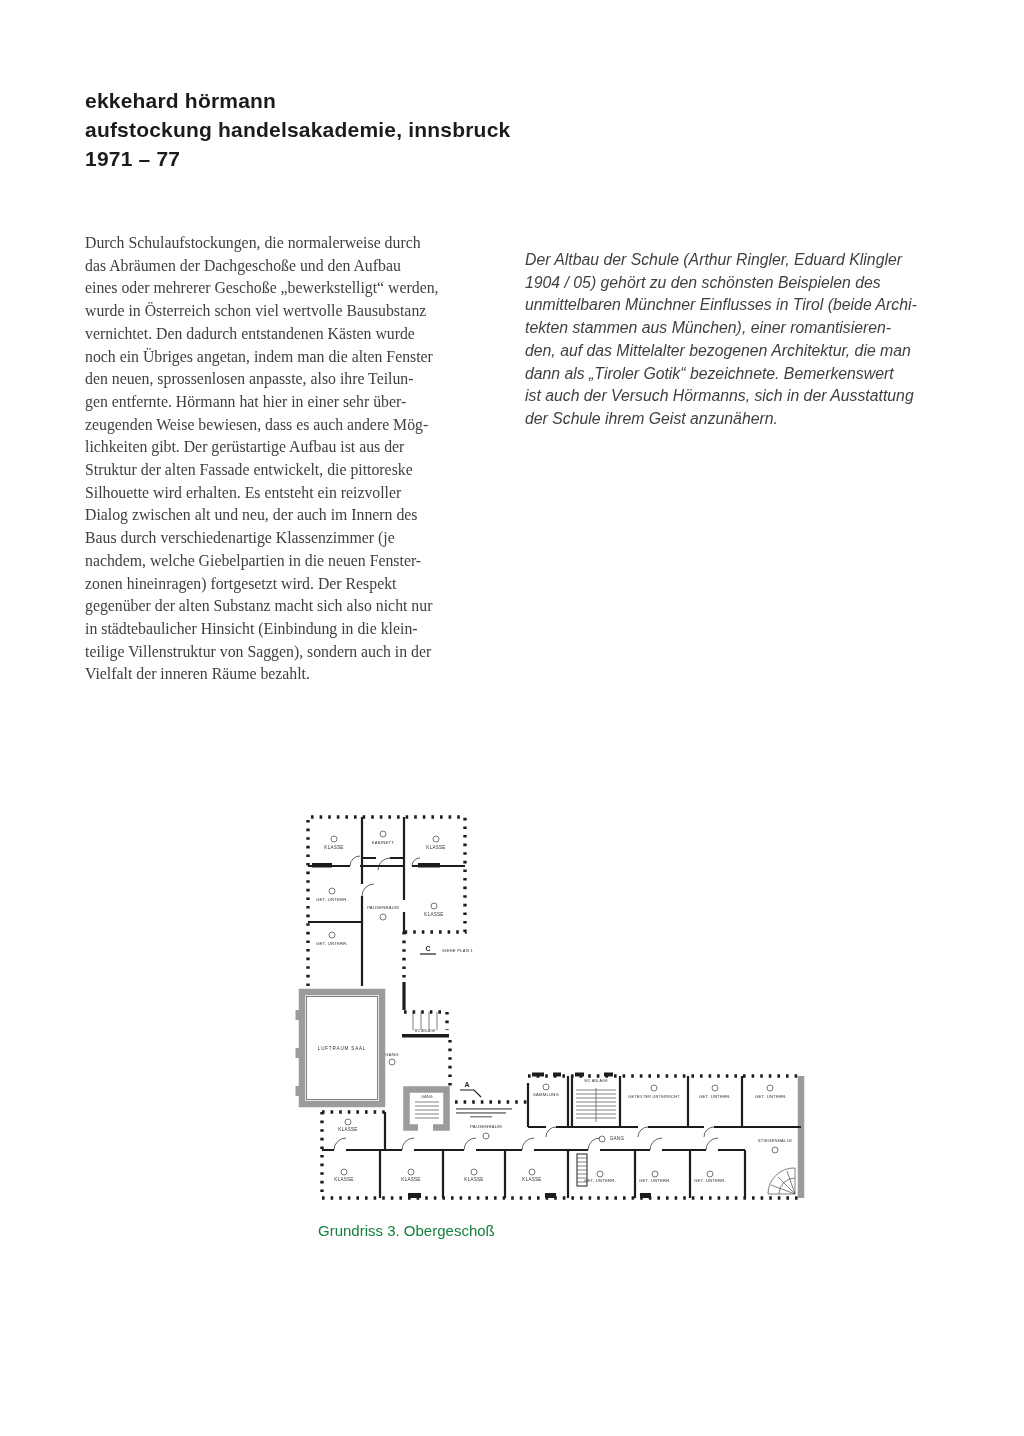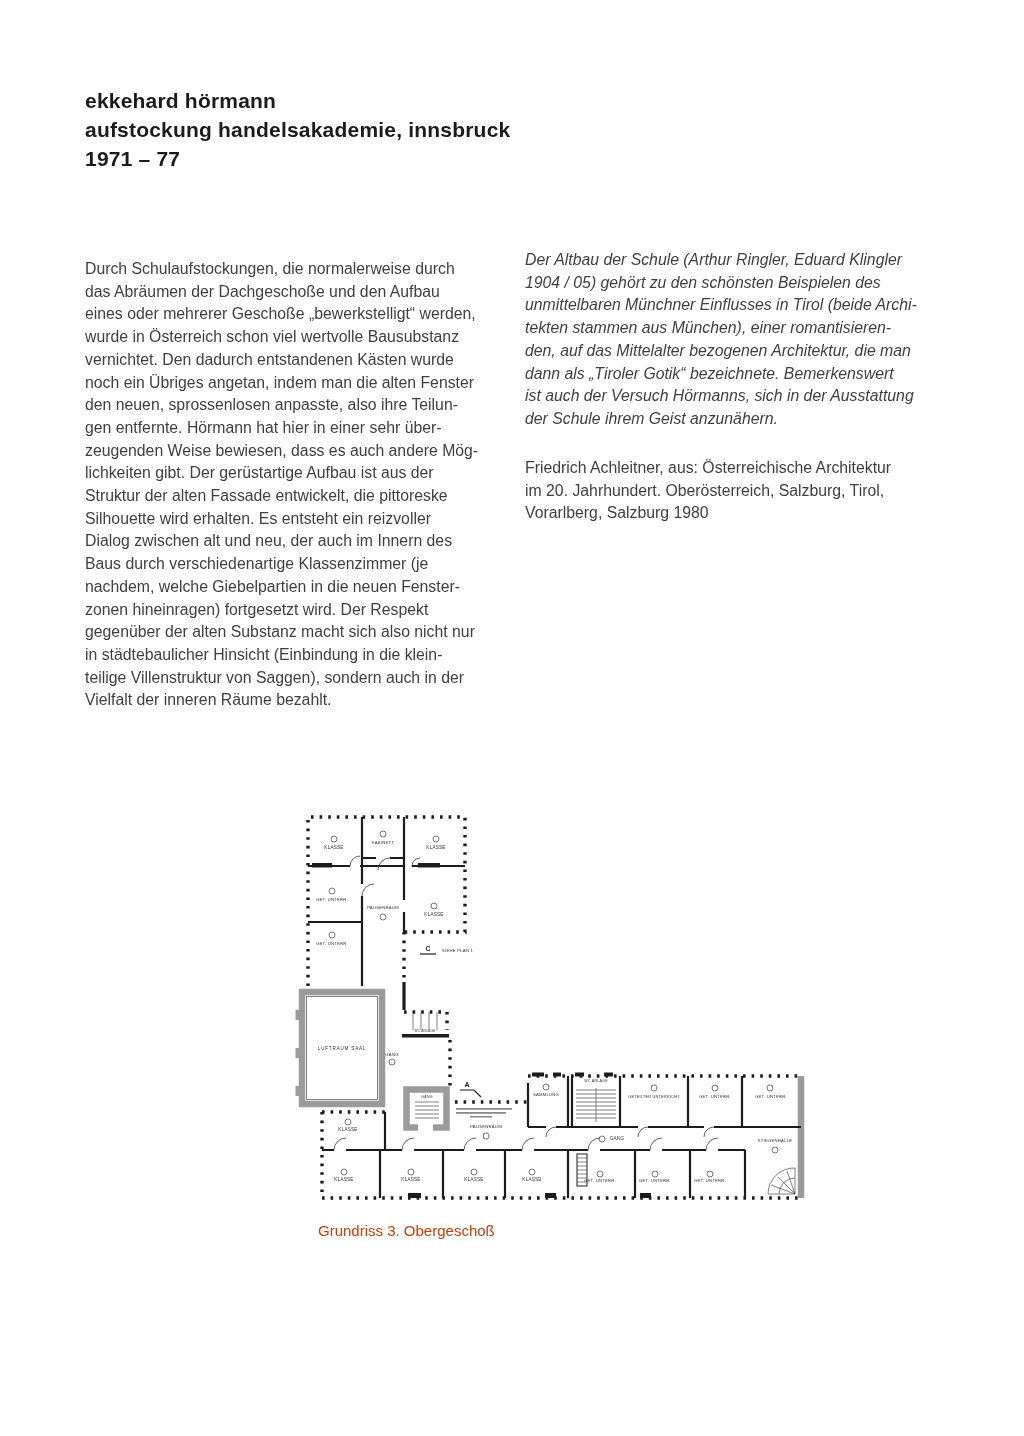--- a/index.html
+++ b/index.html
@@ -9,26 +9,26 @@
   }
   .title{
     position:absolute;left:85px;top:86px;
     font-size:21px;font-weight:bold;line-height:29px;letter-spacing:.2px;
     color:#1b1b1b;white-space:pre;margin:0;
   }
   .bodycol{
     position:absolute;width:445px;
     font-size:15.8px;line-height:22.7px;color:#3f3f3f;white-space:pre;
   }
-  .col-left{left:85px;top:258px;}
+  .col-left{left:85px;top:232px;font-family:Liberation Serif, serif;}
   .col-right{left:525px;top:249px;font-style:italic;}
   .col-source{left:525px;top:457px;}
   .caption{
     position:absolute;left:318px;top:1222px;
-    font-size:15px;color:#c2410c;
+    font-size:15px;color:#15803d;
   }
   .plan{position:absolute;left:290px;top:808px;width:550px;height:412px;}
   
   .w-ext{stroke:#1c1c1c;stroke-width:3.4;fill:none;stroke-dasharray:2.6 6;}
   .w-int{stroke:#1c1c1c;stroke-width:2.2;fill:none;}
   .w-thick{stroke:#1c1c1c;stroke-width:3.2;fill:none;}
   .w-thin{stroke:#4a4a4a;stroke-width:.7;fill:none;}
   .w-old{stroke:#9b9b9b;stroke-width:6.5;fill:none;}
   .arc{stroke:#3a3a3a;stroke-width:.8;fill:none;}
   .blob{fill:#1c1c1c;}
@@ -70,23 +70,20 @@
 teilige Villenstruktur von Saggen), sondern auch in der
 Vielfalt der inneren Räume bezahlt.</div>
   <div class="bodycol col-right">Der Altbau der Schule (Arthur Ringler, Eduard Klingler
 1904 / 05) gehört zu den schönsten Beispielen des
 unmittelbaren Münchner Einflusses in Tirol (beide Archi-
 tekten stammen aus München), einer romantisieren-
 den, auf das Mittelalter bezogenen Architektur, die man
 dann als „Tiroler Gotik“ bezeichnete. Bemerkenswert
 ist auch der Versuch Hörmanns, sich in der Ausstattung
 der Schule ihrem Geist anzunähern.</div>
-  <div class="bodycol col-source">Friedrich Achleitner, aus: Österreichische Architektur
-im 20. Jahrhundert. Oberösterreich, Salzburg, Tirol,
-Vorarlberg, Salzburg 1980</div>
 
   <svg class="plan" viewBox="290 808 550 412">
 
     <g>
       <path class="w-ext" d="M308,986 L308,817 L465,817 L465,932 L404,932"></path>
       <path class="w-ext" d="M404,932 V982"></path>
       <path class="w-ext" d="M404,1012 H447 M447,1012 V1030"></path>
       <path class="w-ext" d="M450,1040 V1086"></path>
       <path class="w-ext" d="M455,1102 H528"></path>
       <path class="w-ext" d="M528,1076 H801"></path>

